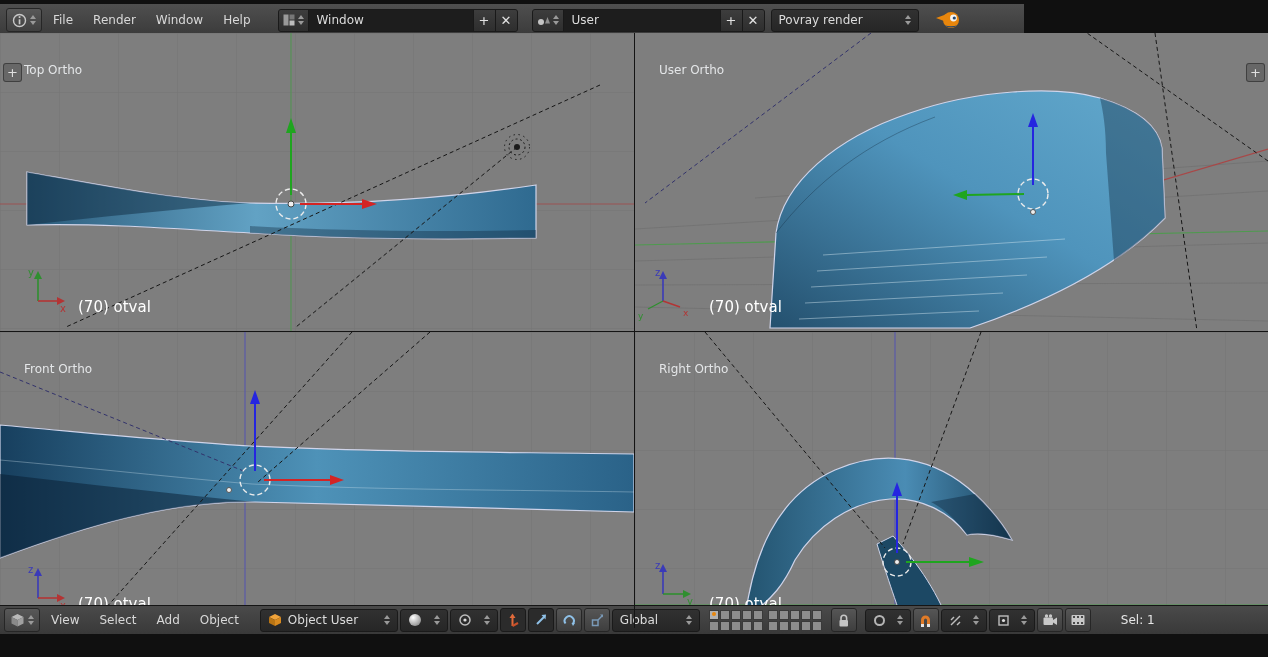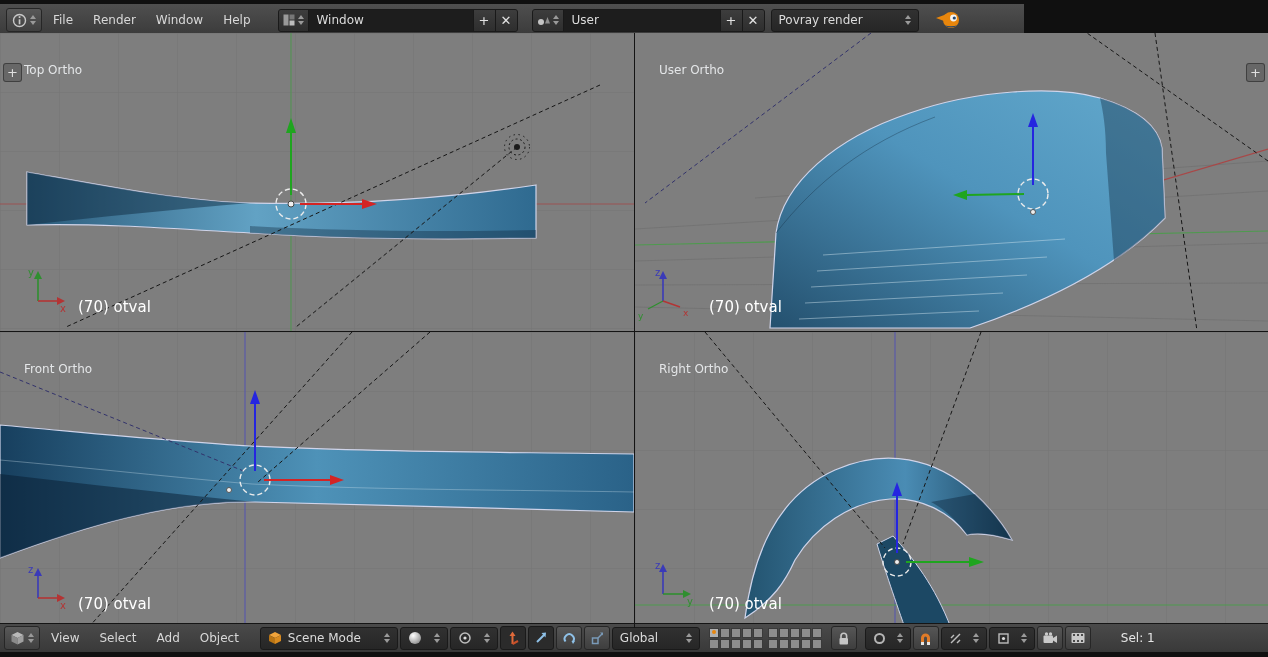--- a/index.html
+++ b/index.html
@@ -9,21 +9,21 @@
     font-family:"DejaVu Sans","Liberation Sans",sans-serif;
     -webkit-user-select:none;user-select:none;
   }
   
   .topbar{
     position:absolute;left:0;top:4px;width:1024px;height:33px;box-sizing:border-box;
     background:linear-gradient(#4f4f4f,#3a3a3a);border-bottom:1px solid #151515;
     display:flex;align-items:center;padding:0 6px;color:#d6d6d6;font-size:12px;gap:2px;
   }
   .botbar{
-    position:absolute;left:0;top:623px;width:1268px;height:29px;box-sizing:border-box;
+    position:absolute;left:0;top:605px;width:1268px;height:29px;box-sizing:border-box;
     background:linear-gradient(#4a4a4a,#393939);border-top:1px solid #151515;
     display:flex;align-items:center;padding:0 4px;color:#d6d6d6;font-size:12px;gap:2px;
   }
   .menu{padding:0 9px;color:#d8d8d8;white-space:nowrap;}
   .hbtn{height:22px;display:flex;align-items:center;gap:3px;padding:0 5px;
     background:linear-gradient(#585858,#404040);border:1px solid #262626;border-radius:3px;}
   .widget{display:flex;align-items:center;height:21px;background:#232323;border:1px solid #1a1a1a;
     border-radius:3px;overflow:hidden;color:#dcdcdc;}
   .field{padding:0 8px;background:#1d1d1d;height:100%;display:flex;align-items:center;min-width:130px;}
   .icon-btn{display:flex;align-items:center;gap:3px;padding:0 4px;height:100%;
@@ -365,21 +365,21 @@
   <span class="menu">Add</span>
   <span class="menu">Object</span>
 
   <div class="dropdown" style="margin-left:10px;width:122px">
     <span style="display:flex;align-items:center;gap:6px">
       <svg width="14" height="14">
         <polygon points="7,1 13,4 7,7 1,4" fill="#f0a33a"></polygon>
         <polygon points="1,4 7,7 7,13 1,10" fill="#b87414"></polygon>
         <polygon points="13,4 7,7 7,13 13,10" fill="#d88a1f"></polygon>
       </svg>
-      <span>Scene Mode</span>
+      <span>Object User</span>
     </span>
     <span class="ud">
         <i class="up"></i>
         <i class="down"></i>
       </span>
   </div>
 
   <div class="dropdown" style="width:32px">
     <svg width="14" height="14">
       <defs>

